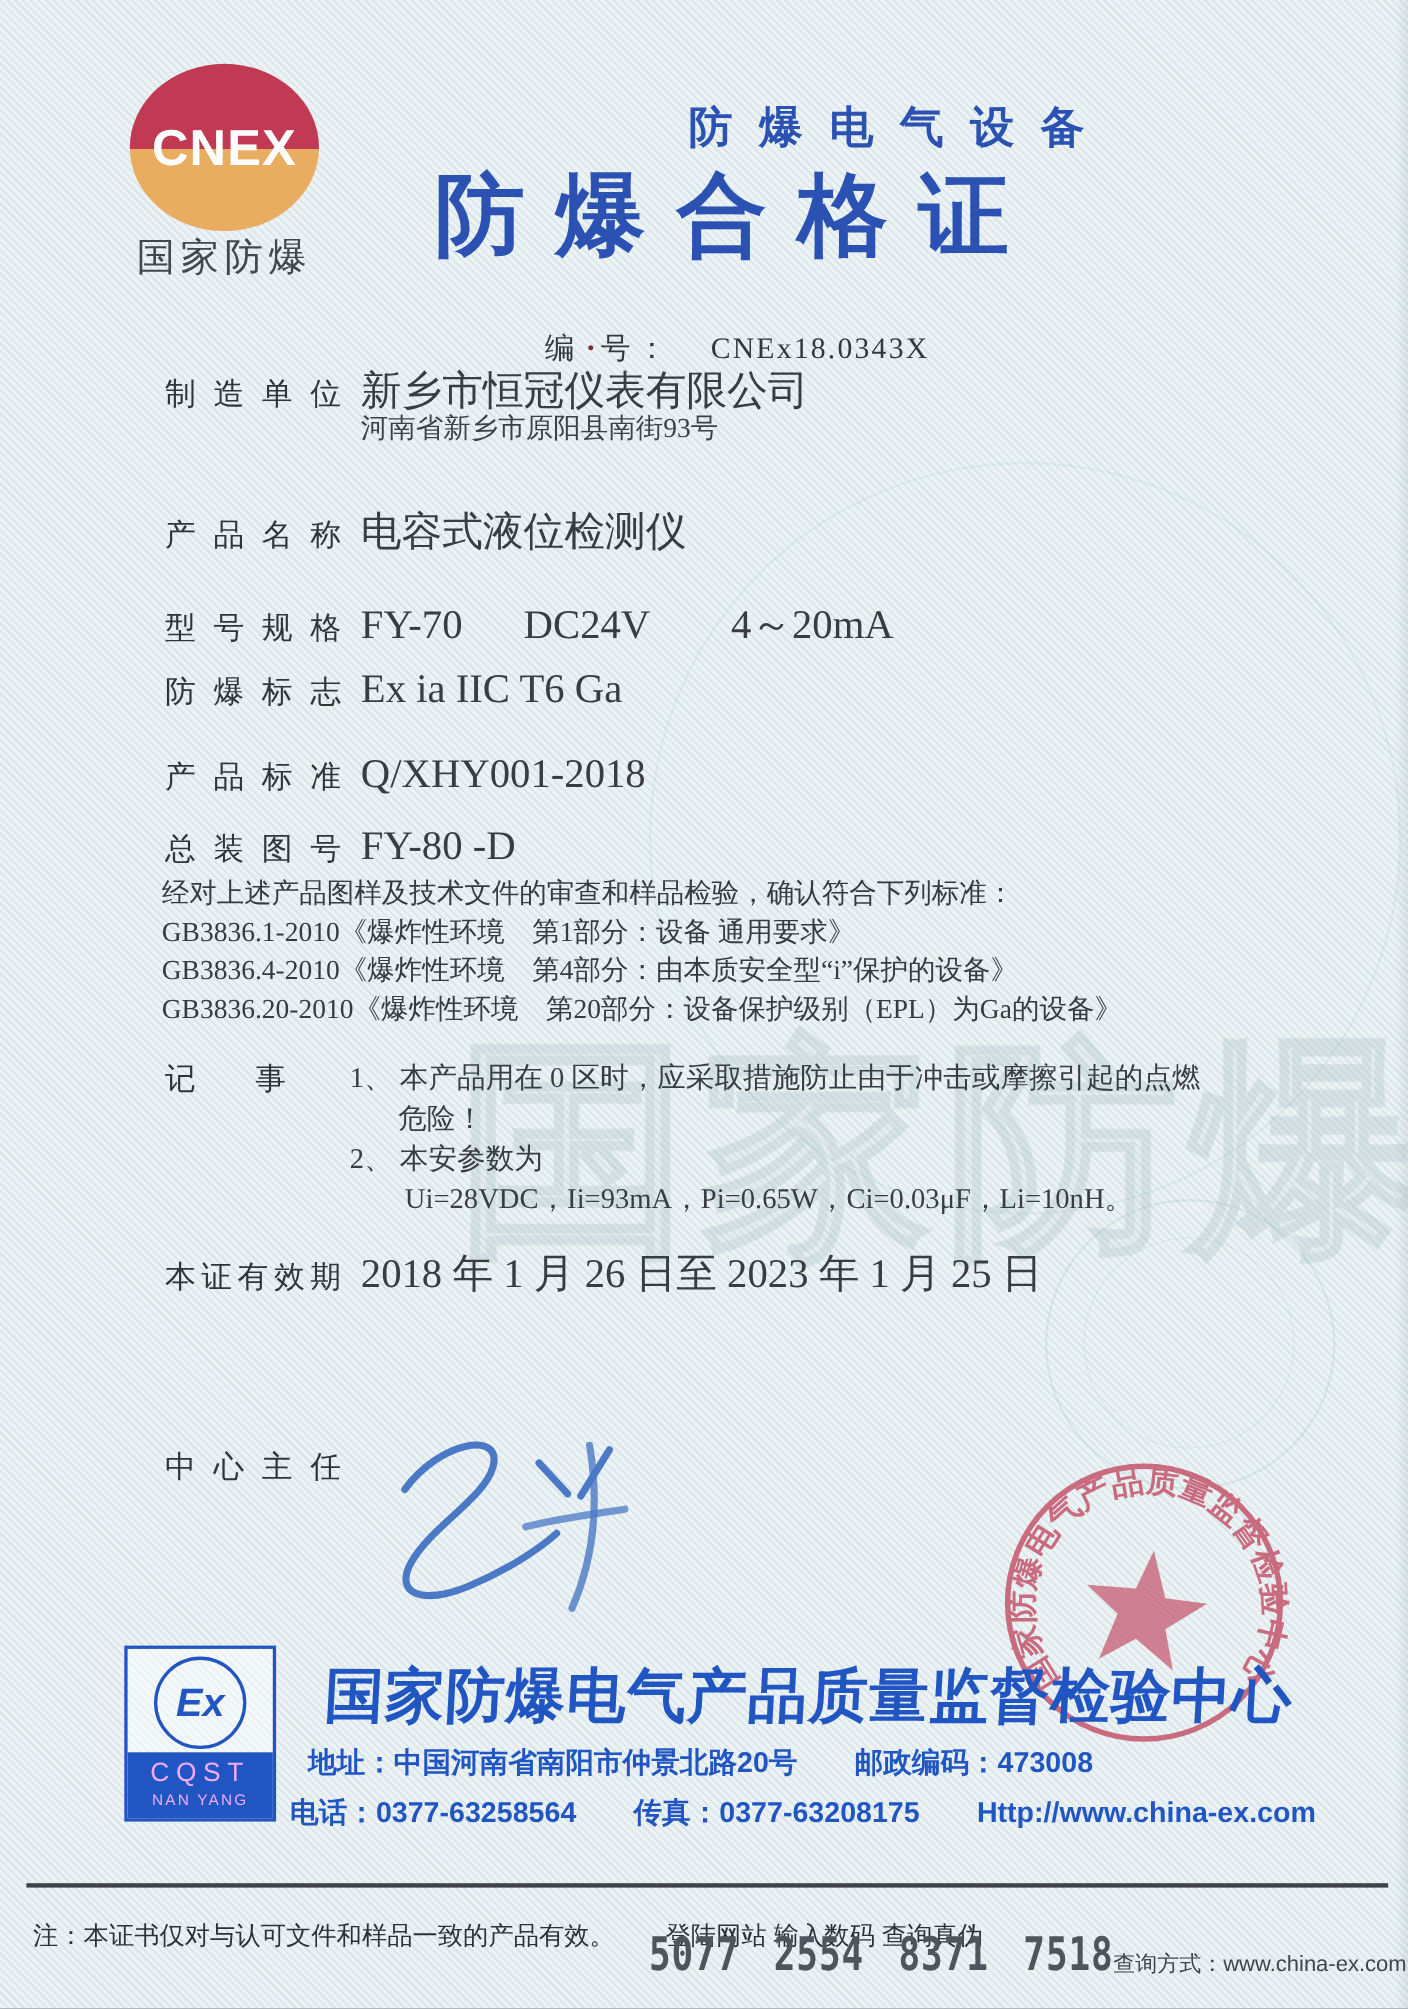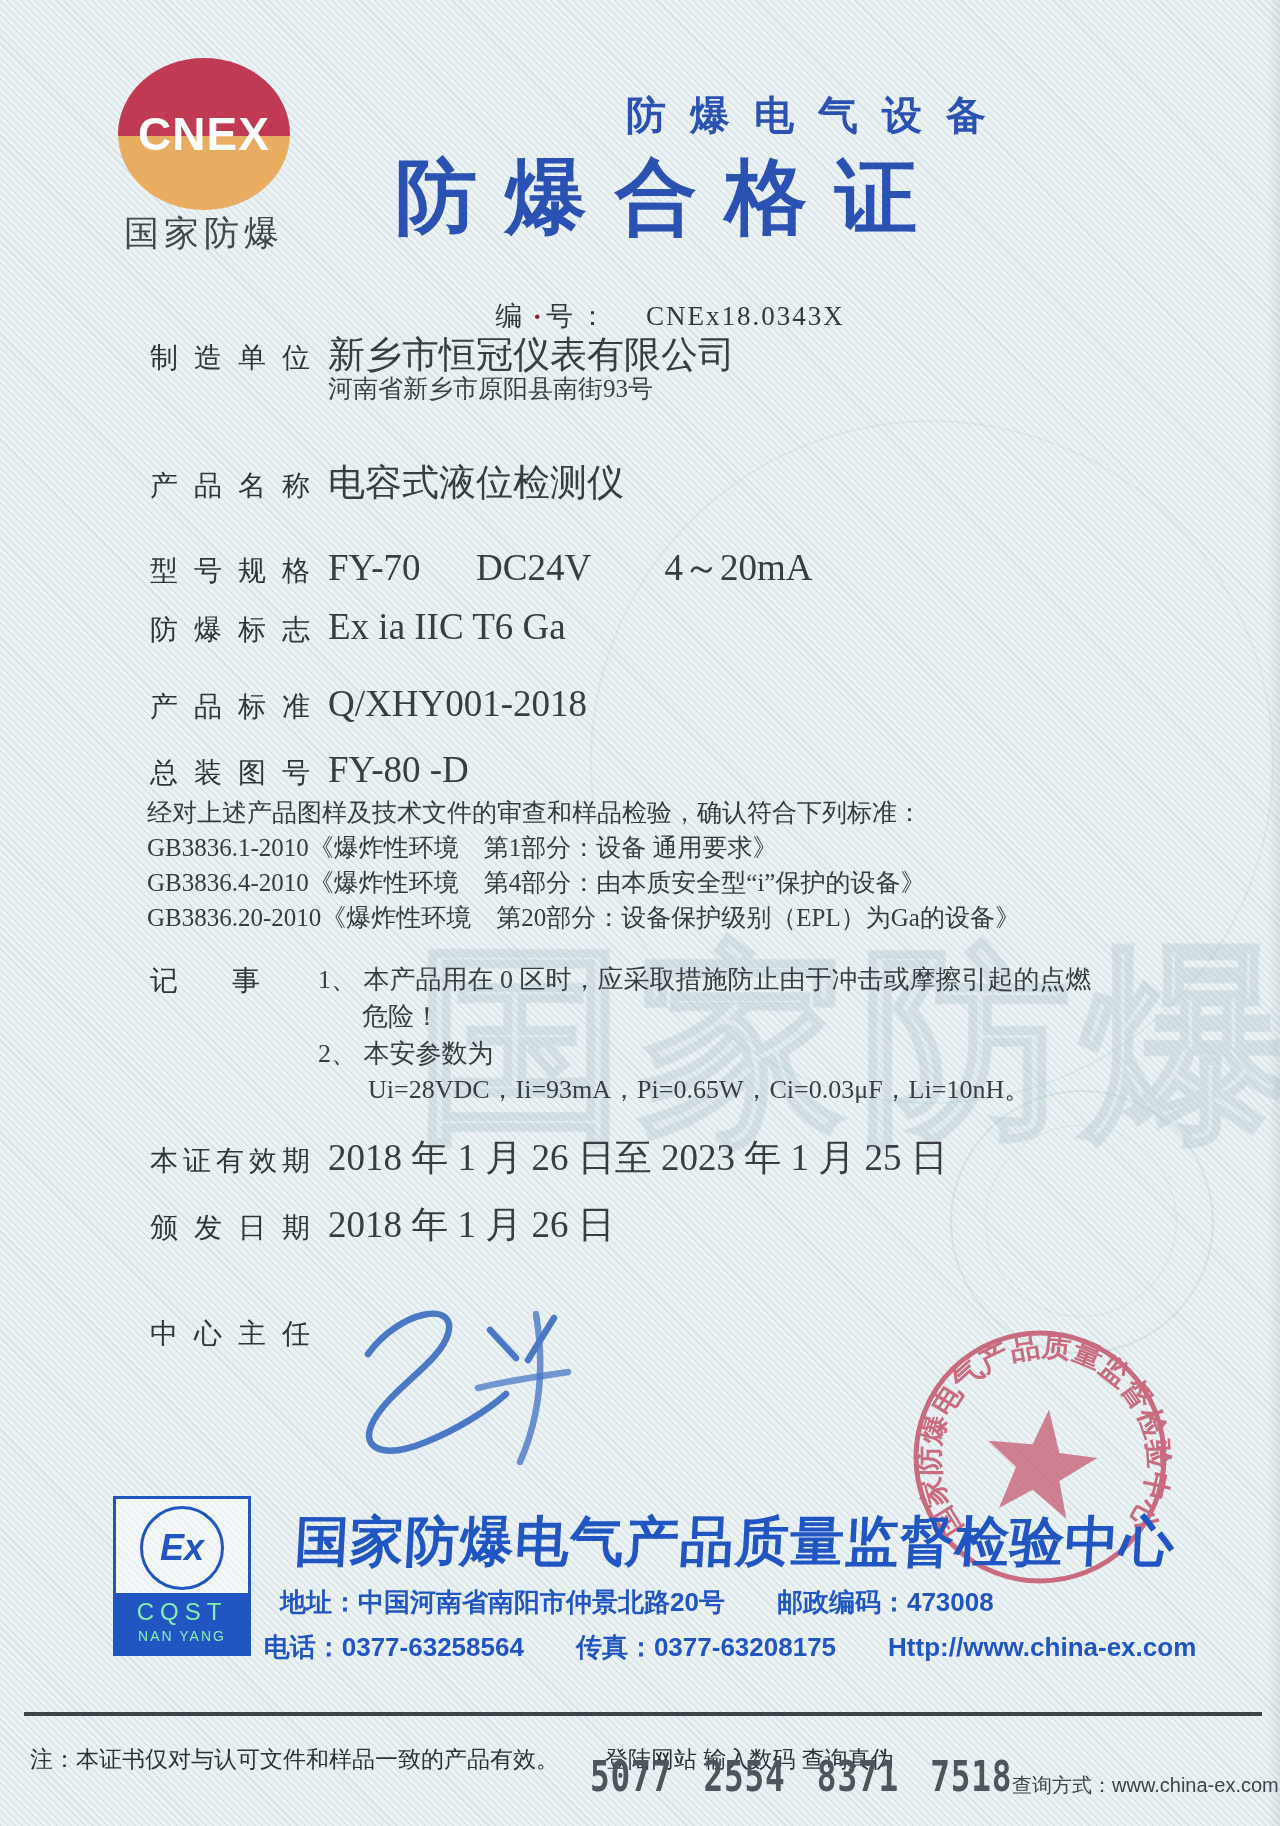--- a/index.html
+++ b/index.html
@@ -52,21 +52,21 @@
   .c1{left:590px;top:420px;width:680px;height:680px;border:2px solid rgba(160,205,198,0.20);}
   .c2{left:950px;top:1090px;width:260px;height:260px;border:2px solid rgba(150,200,180,0.25);}
   .c3{left:985px;top:1125px;width:190px;height:190px;border:1.5px solid rgba(150,200,180,0.22);}
   
   .ex-box{left:113px;top:1496px;width:138px;height:160px;border:3px solid #2156c2;
     background:rgba(255,255,255,0.45);box-sizing:border-box;}
   .ex-circle{width:78px;height:78px;border:3px solid #2156c2;border-radius:50%;
     margin:7px auto 0 auto;display:flex;align-items:center;justify-content:center;
     font-size:36px;font-weight:bold;font-style:italic;color:#2156c2;}
   .ex-band{position:absolute;left:0;right:0;bottom:0;height:60px;background:#2156c2;
-    color:#86efac;text-align:center;}
+    color:#f0abfc;text-align:center;}
   .ex-band .cqst{font-size:24px;letter-spacing:6px;margin-top:5px;}
   .ex-band .city{font-size:14px;letter-spacing:2px;margin-top:2px;}
   .institute{left:295px;top:1506px;width:880px;text-align:center;font-size:54px;font-weight:bold;
     color:#2156c2;letter-spacing:1px;transform:skewX(-3deg);white-space:nowrap;}
   .addr{left:280px;top:1585px;width:900px;text-align:left;font-size:26px;font-weight:bold;
     color:#2156c2;white-space:pre;}
   .phone{left:260px;top:1630px;width:940px;text-align:center;font-size:26px;font-weight:bold;
     color:#2156c2;white-space:pre;}
   .rule{left:24px;top:1712px;width:1238px;height:4px;background:#3d4349;}
   .footnote{left:30px;top:1744px;font-size:23px;color:#2c3136;white-space:pre;}
@@ -141,24 +141,20 @@
   </div>
   <div class="noteline" style="left:318px;top:962px">1、 本产品用在 0 区时，应采取措施防止由于冲击或摩擦引起的点燃</div>
   <div class="noteline" style="left:362px;top:999px">危险！</div>
   <div class="noteline" style="left:318px;top:1036px">2、 本安参数为</div>
   <div class="noteline" style="left:368px;top:1072px">Ui=28VDC，Ii=93mA，Pi=0.65W，Ci=0.03μF，Li=10nH。</div>
 
   <div class="row" style="top:1133px">
     <span class="lbl ls5">本证有效期</span>
     <span class="val">2018 年 1 月 26 日至 2023 年 1 月 25 日</span>
   </div>
-  <div class="row" style="top:1200px">
-    <span class="lbl">颁发日期</span>
-    <span class="val">2018 年 1 月 26 日</span>
-  </div>
 
   <div class="row" style="top:1315px">
     <span class="lbl">中心主任</span>
   </div>
   <svg class="abs sig" width="240" height="185" viewBox="0 0 240 185">
     <g fill="none" stroke="#3a6cc0" stroke-width="6.5" stroke-linecap="round" stroke-linejoin="round" opacity="0.9">
       <path d="M 28,62 C 60,18 118,8 108,42 C 100,70 52,96 34,128 C 18,156 42,168 86,150 C 118,137 148,118 166,102"></path>
       <path d="M 150,38 L 176,66"></path>
       <path d="M 214,26 L 188,68"></path>
       <path d="M 138,96 C 170,88 202,84 228,80" opacity="0.75"></path>

